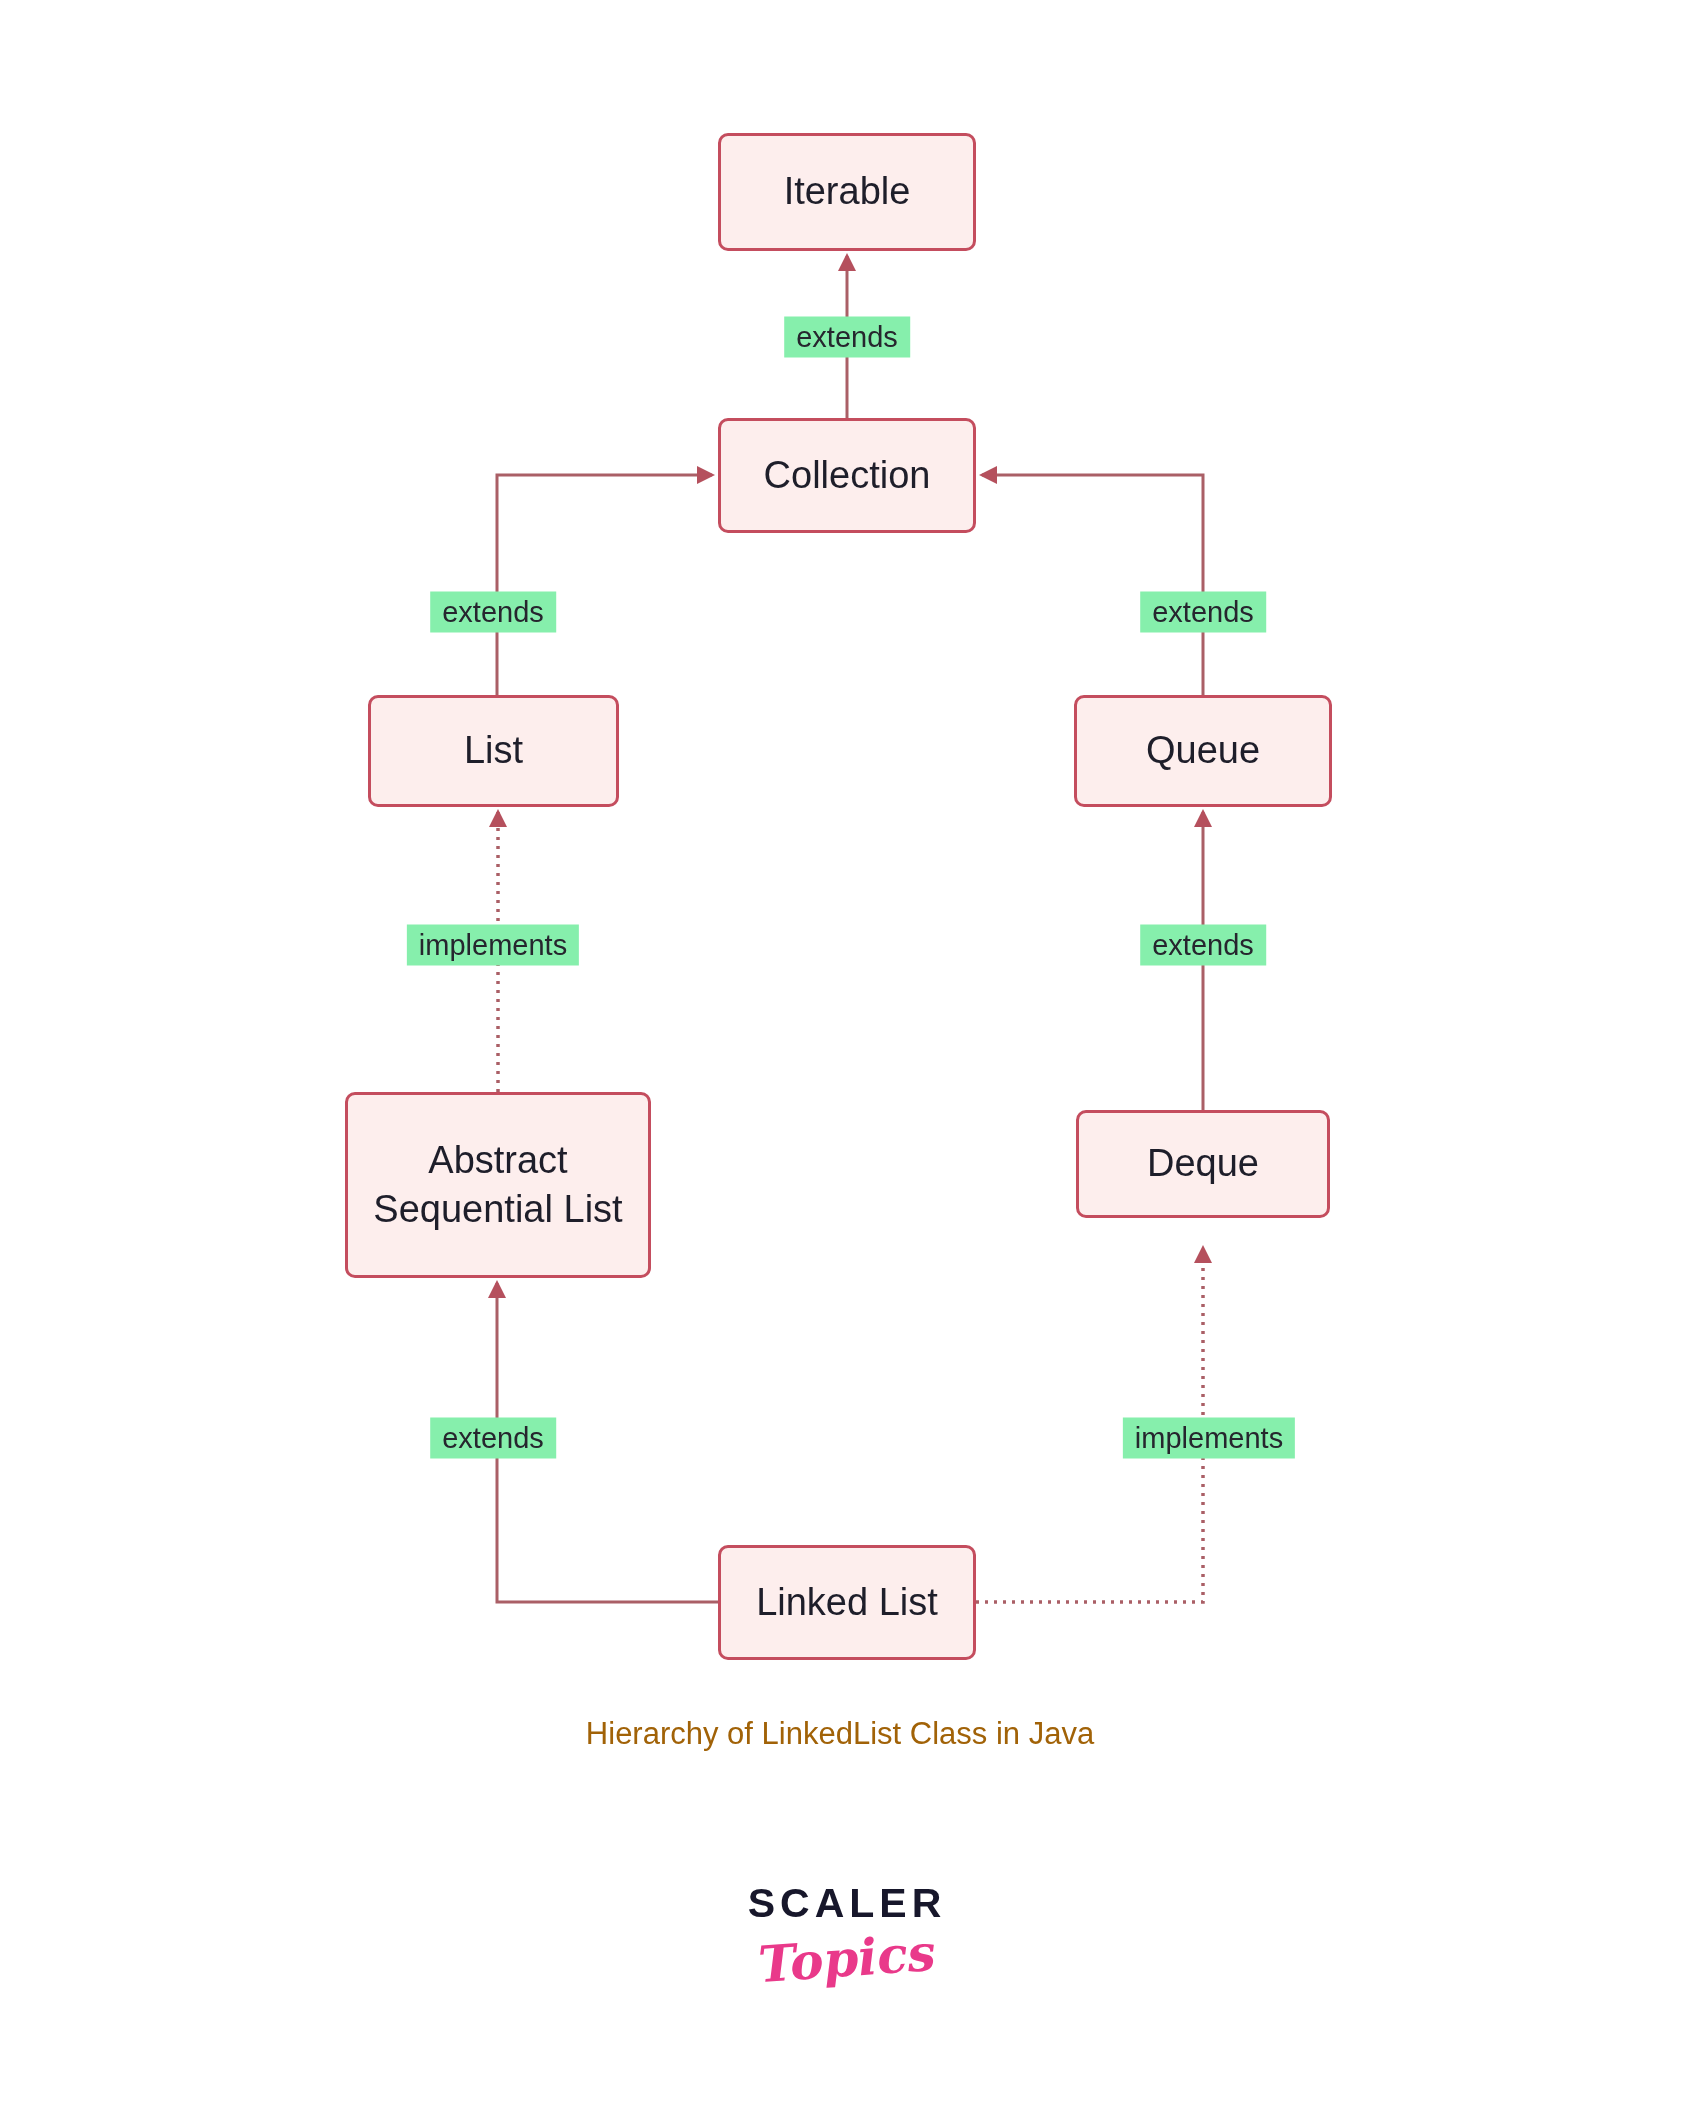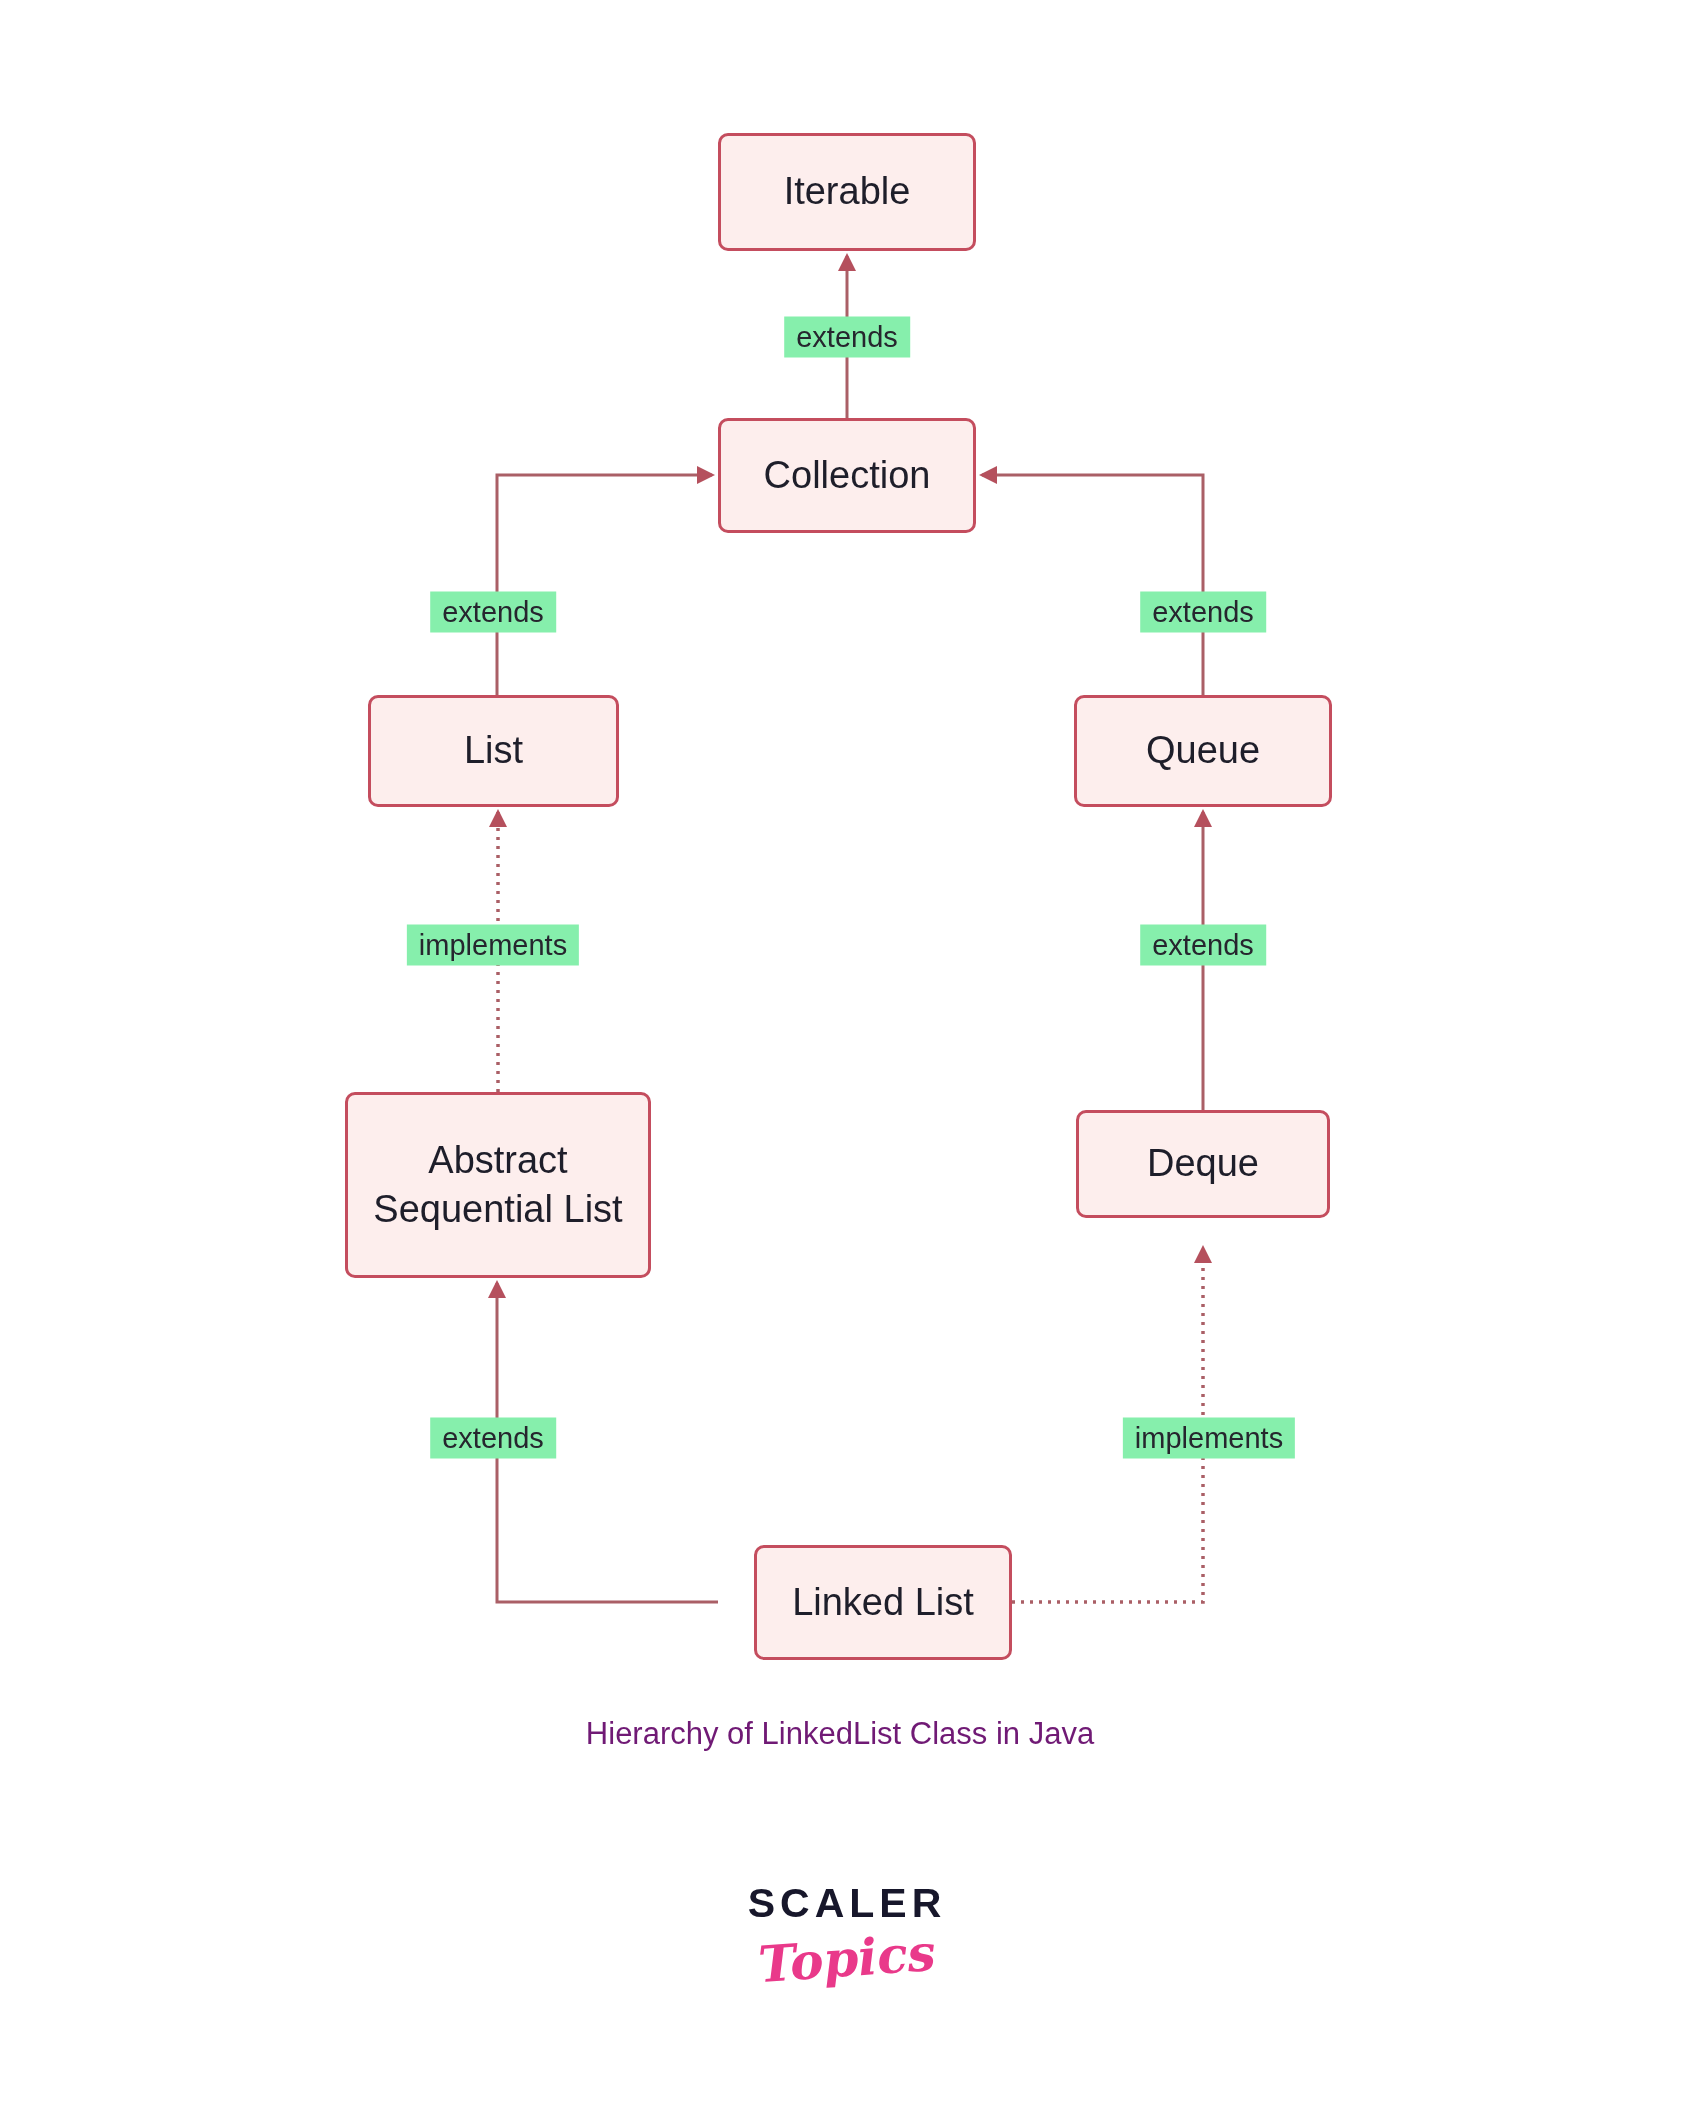--- a/index.html
+++ b/index.html
@@ -45,21 +45,21 @@
     color: #26262e;
     font-size: 29px;
     padding: 4px 12px;
     white-space: nowrap;
   }
   .caption {
     position: absolute;
     left: 840px;
     top: 1734px;
     transform: translate(-50%, -50%);
-    color: #701a75;
+    color: #a16207;
     font-size: 31px;
     white-space: nowrap;
   }
   .logo {
     position: absolute;
     left: 847px;
     top: 1880px;
     transform: translateX(-50%);
     text-align: center;
   }
@@ -124,21 +124,21 @@
   </div>
 
   <div class="node" style="left:1074px; top:695px; width:258px; height:112px;">
     <span>Queue</span>
   </div>
 
   <div class="node" style="left:1076px; top:1110px; width:254px; height:108px;">
     <span>Deque</span>
   </div>
 
-  <div class="node" style="left:718px; top:1545px; width:258px; height:115px;margin-left:36px;">
+  <div class="node" style="left:718px; top:1545px; width:258px; height:115px;">
     <span>Linked List</span>
   </div>
 
   <div class="edge-label" style="left:847px; top:337px;">extends</div>
 
   <div class="edge-label" style="left:493px; top:612px;">extends</div>
 
   <div class="edge-label" style="left:1203px; top:612px;">extends</div>
 
   <div class="edge-label" style="left:493px; top:945px;">implements</div>

